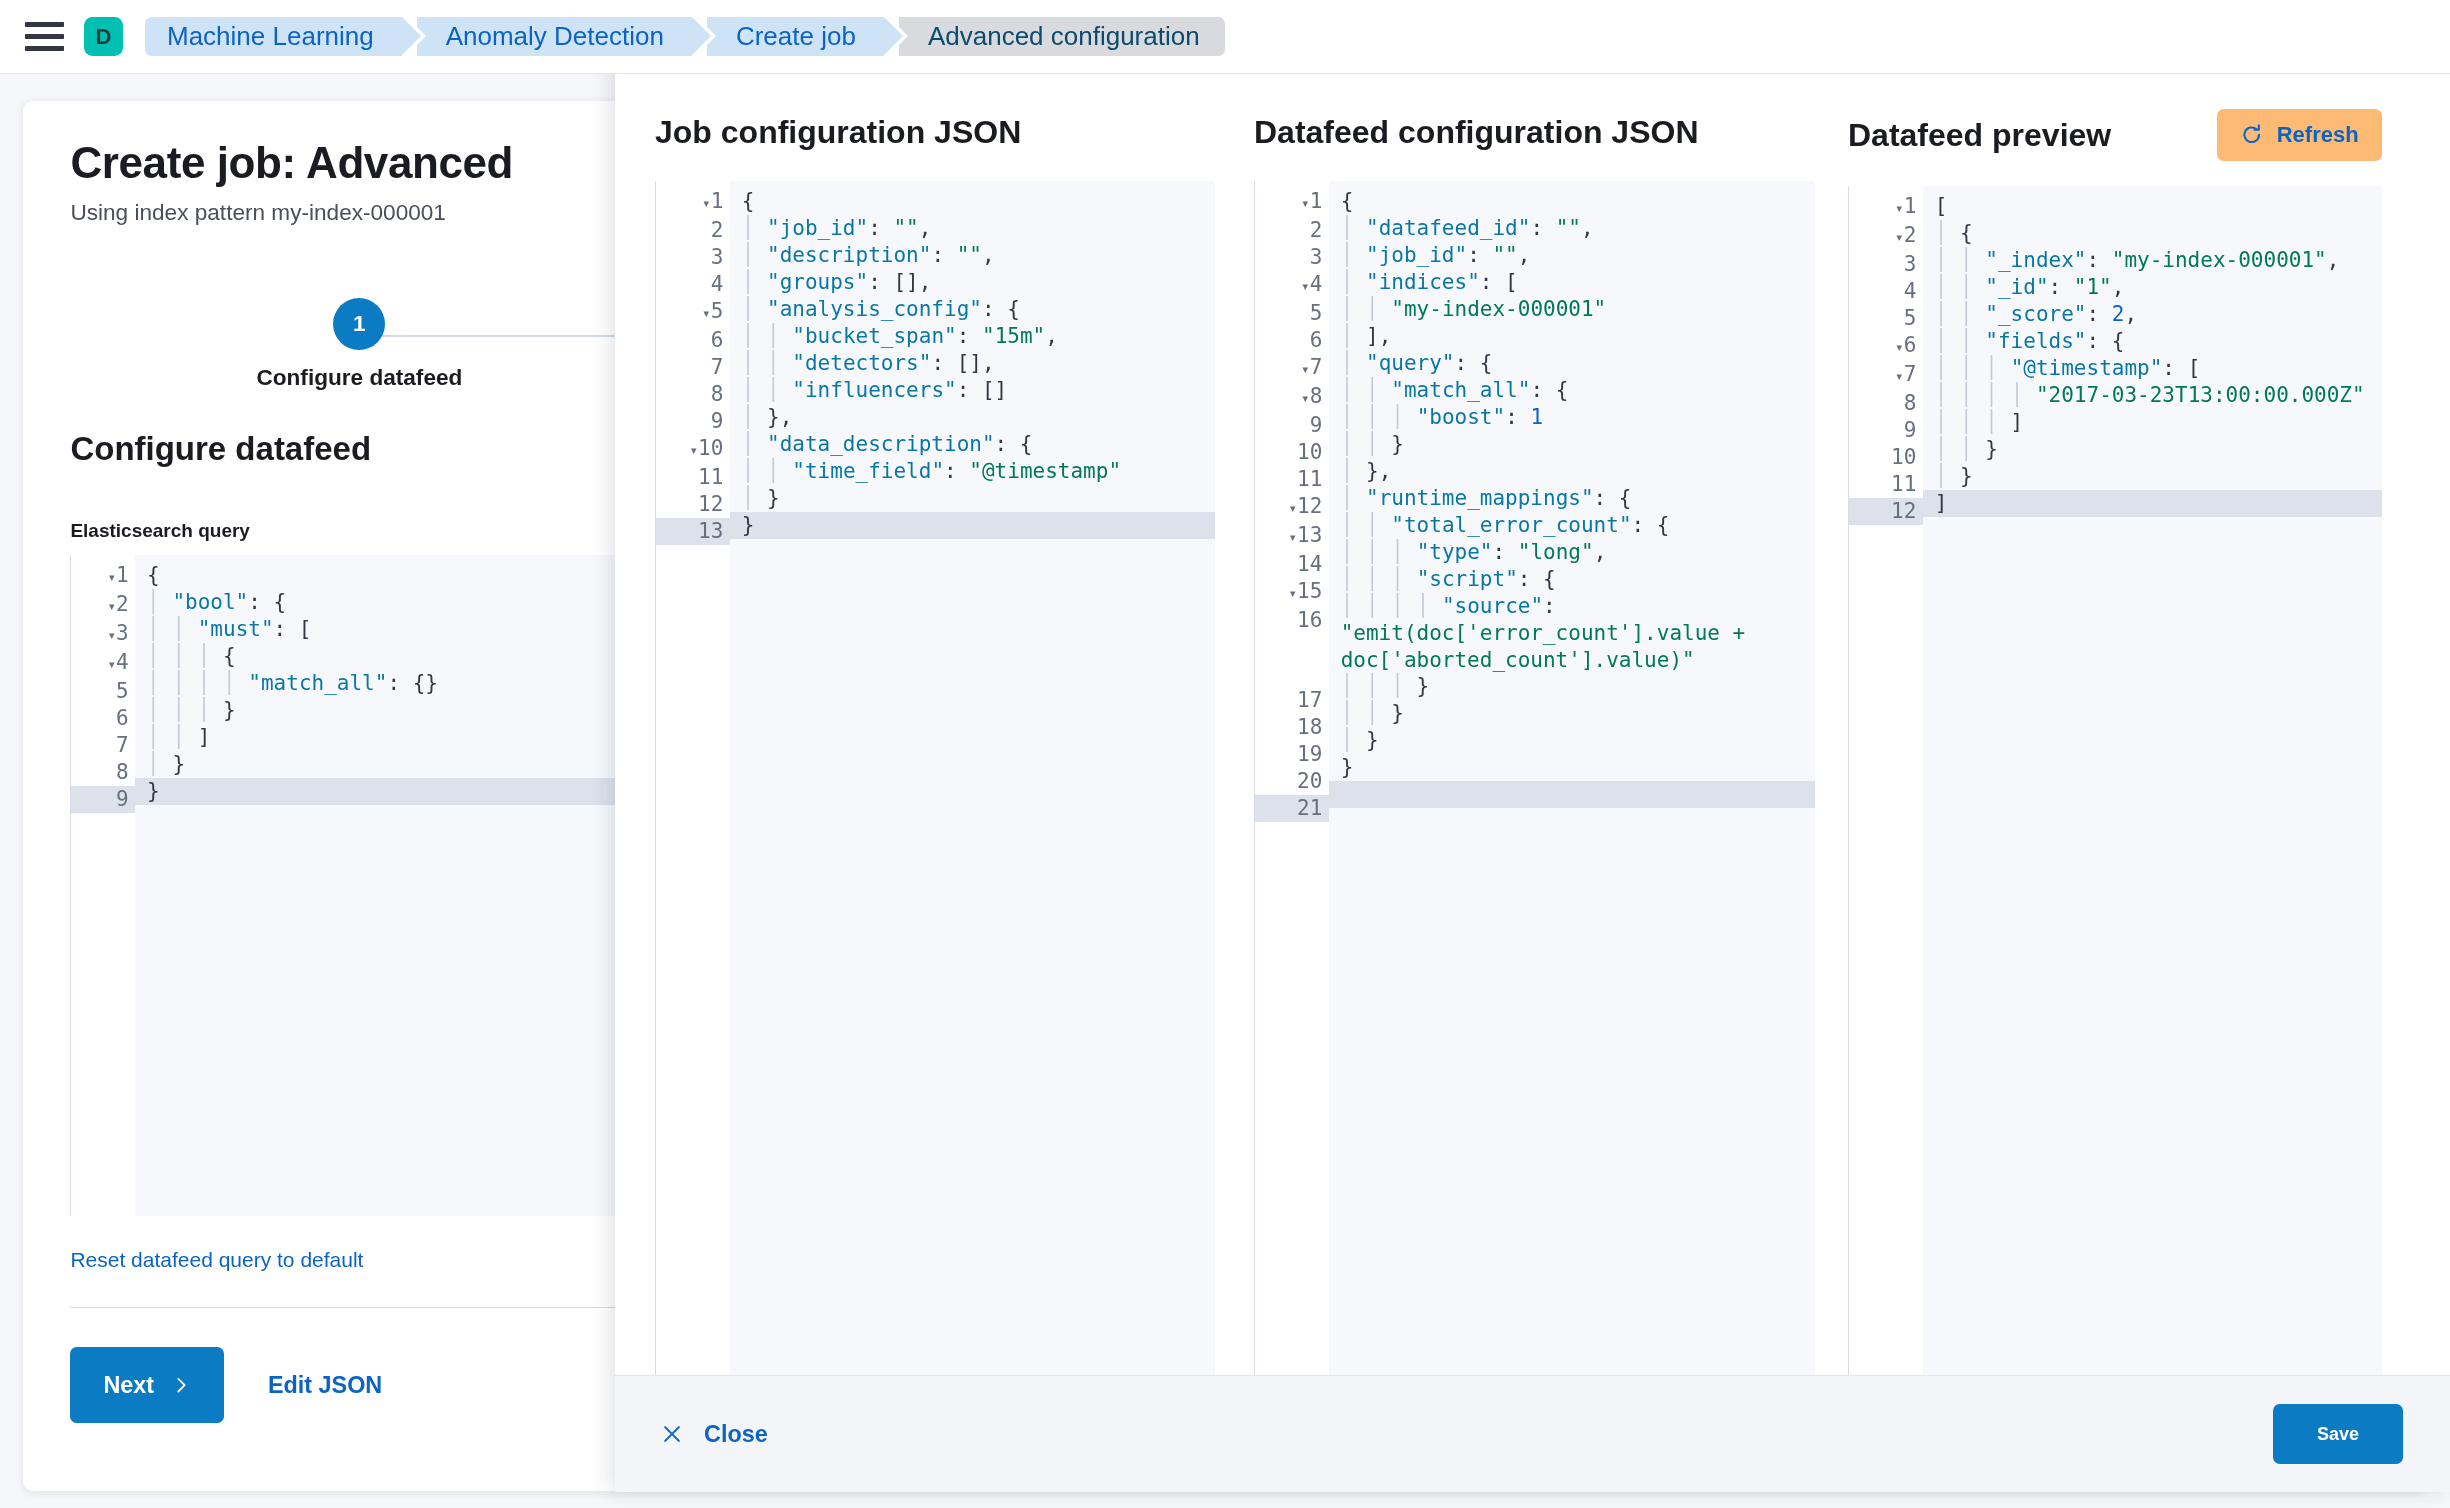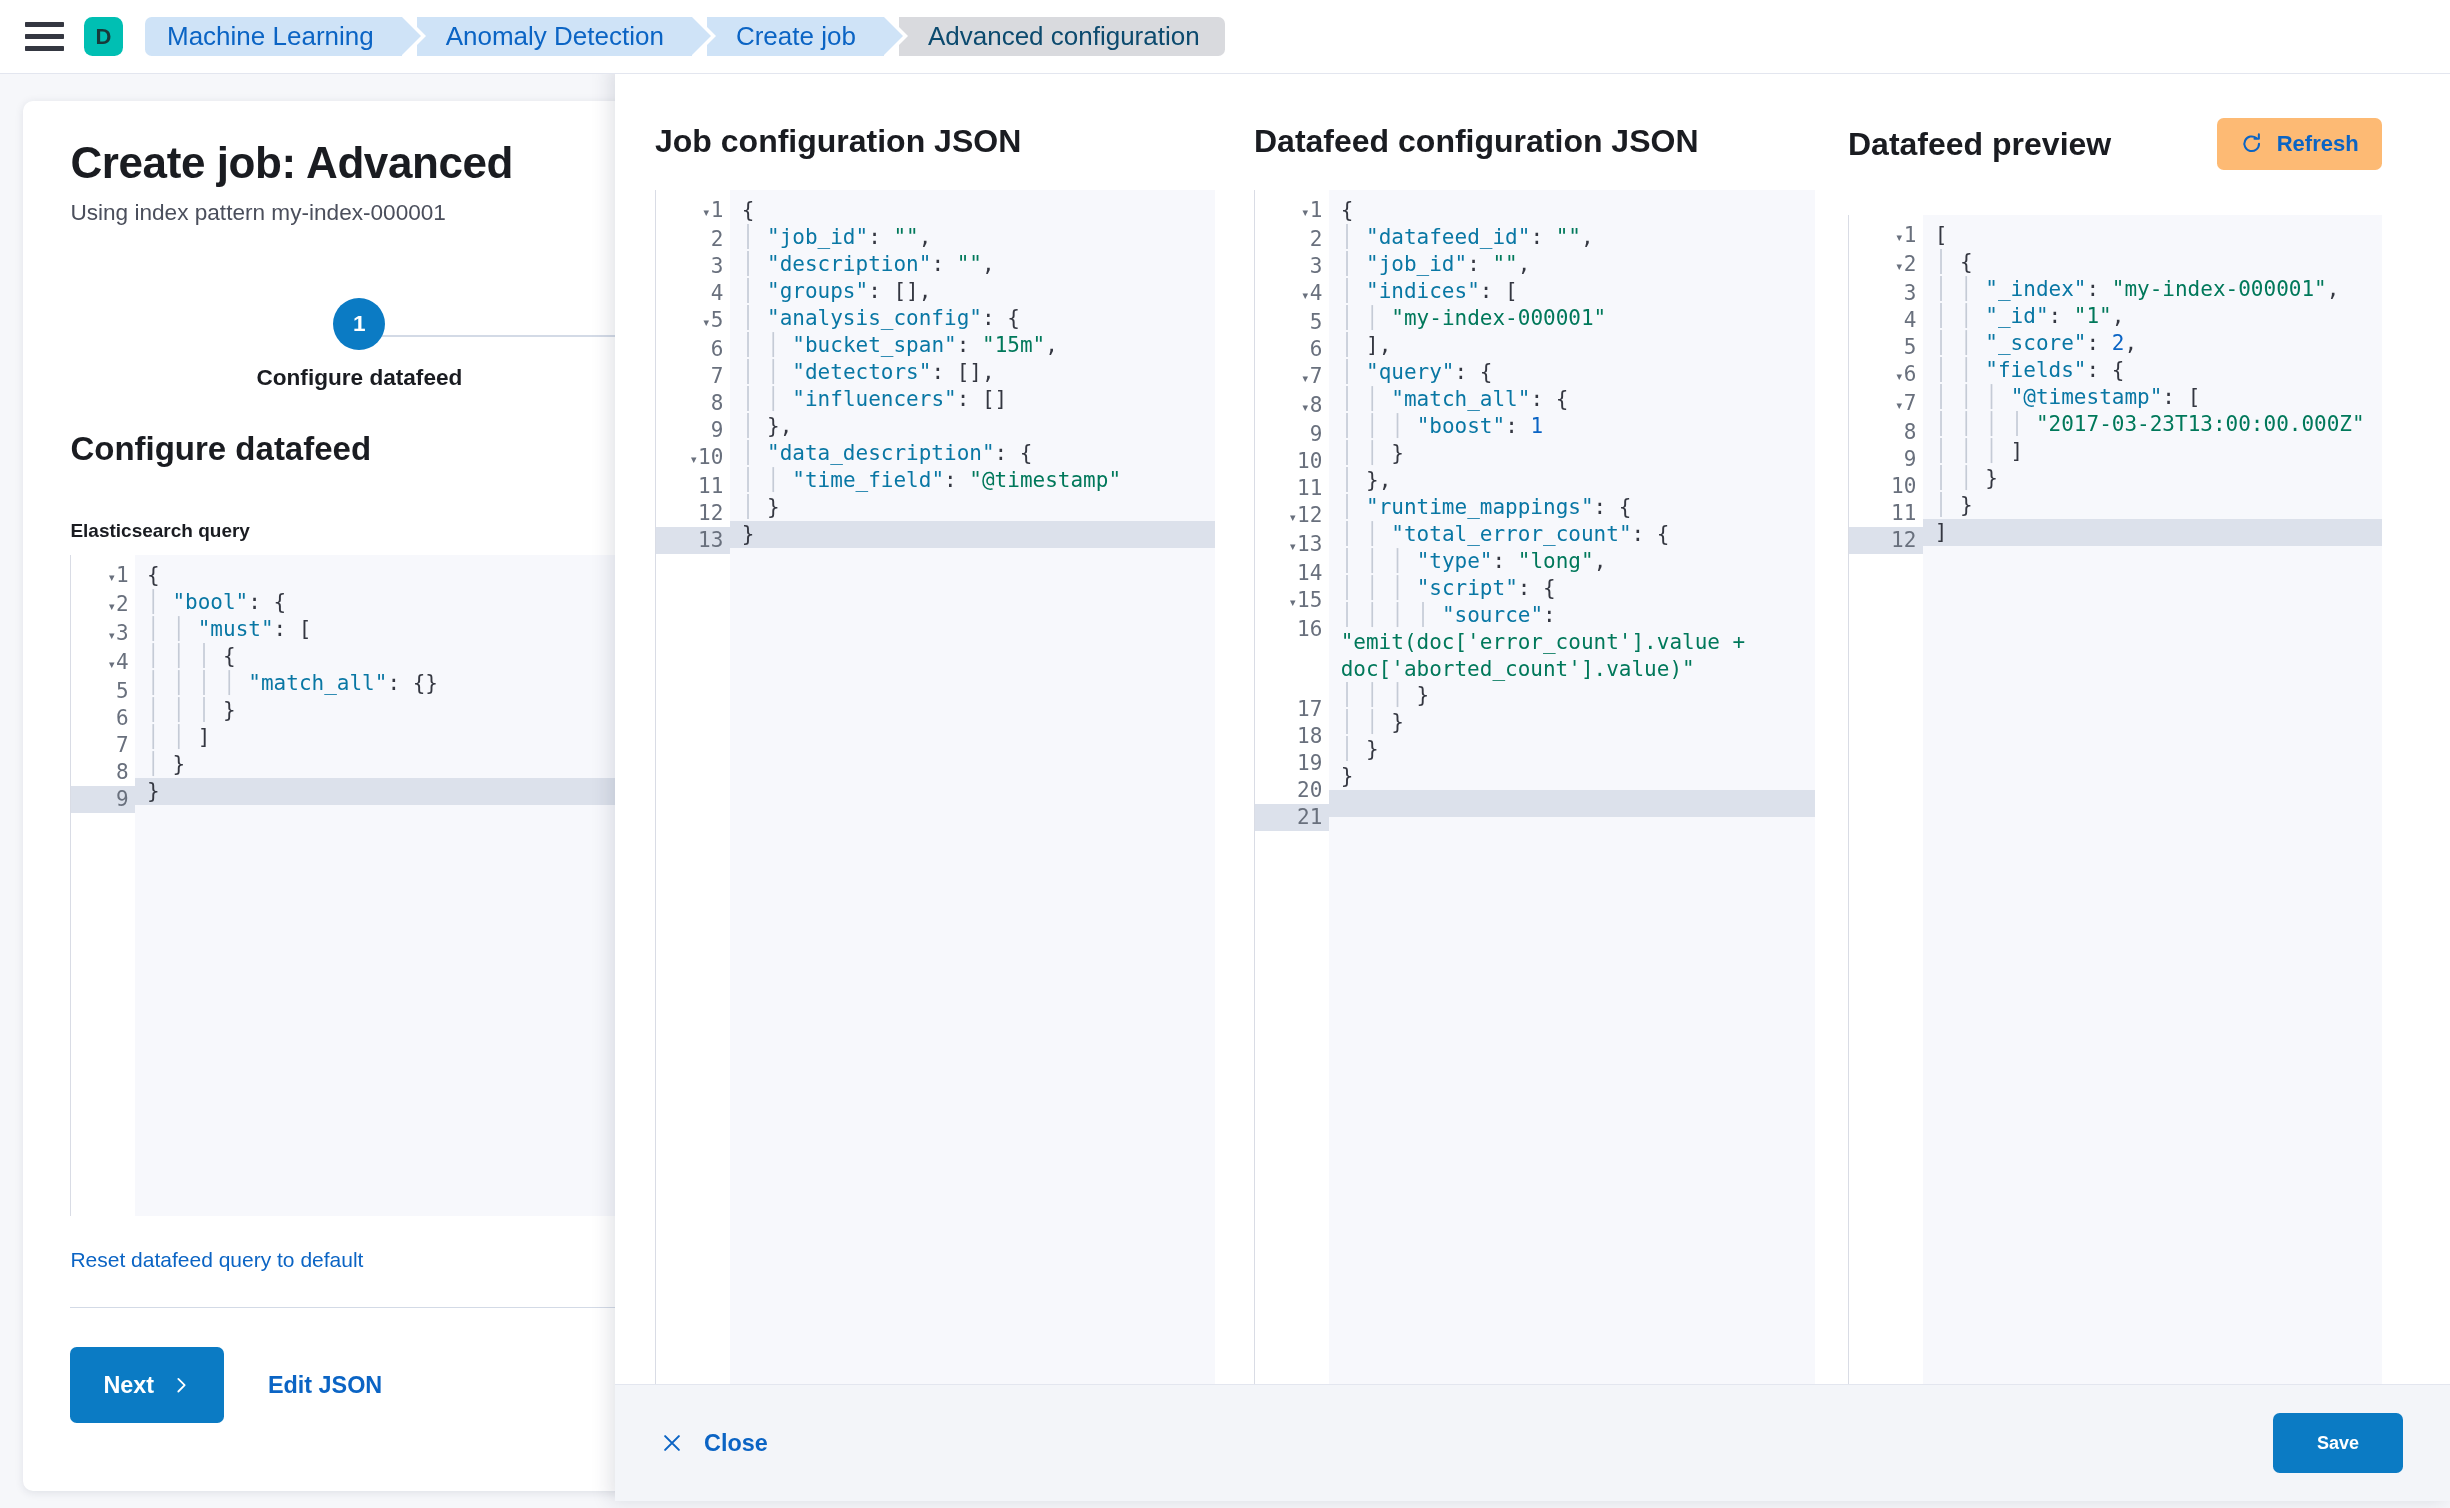--- a/index.html
+++ b/index.html
@@ -152,21 +152,21 @@
     font-size: 23.4px; font-weight: 600;
     padding: 0 33px; height: 76px;
     display: flex; align-items: center; gap: 18.4px;
     cursor: pointer;
     font-family: "Liberation Sans", sans-serif;
   }
   #edit-json-link { margin-left: 44px; font-size: 23.4px; font-weight: 600; color: #0b64c4; cursor: pointer; }
 
   
   #flyout {
-    position: absolute; left: 615px; top: 66px;
+    position: absolute; left: 615px; top: 57px;
     width: 1835px; height: 1435px;
     background: #ffffff;
     box-shadow: -5px 0 18.4px rgba(32,40,66,0.13);
     z-index: 30;
     display: flex; flex-direction: column;
   }
   #flyout-body {
     flex: 1 1 auto;
     display: flex;
     padding: 52px 0 0 0;
@@ -176,21 +176,21 @@
   .panel-head {
     display: flex; align-items: center; justify-content: space-between;
     padding: 0 0 25px 0;
     min-height: 72px;
   }
   .panel-title { font-size: 32px; font-weight: 700; color: #1a1c21; white-space: nowrap; }
   .panel-editor { flex: 1 1 auto; }
 
   #panel-job { width: 600px; padding-left: 40px; }
   #panel-datafeed { width: 600px; padding-left: 39px; }
-  #panel-preview { width: 597px; padding-left: 33px; padding-right: 30px; gap: 20px; }
+  #panel-preview { width: 597px; padding-left: 33px; padding-right: 30px; }
 
   #panel-job .gutter { width: 74px; }
   #panel-datafeed .gutter { width: 74px; }
   #panel-preview .gutter { width: 74px; }
 
   #refresh-btn {
     background: #fdba74; color: #0b64c4;
     border: none; border-radius: 6.7px;
     height: 52px; padding: 0 23.4px;
     font-size: 22px; font-weight: 600;

